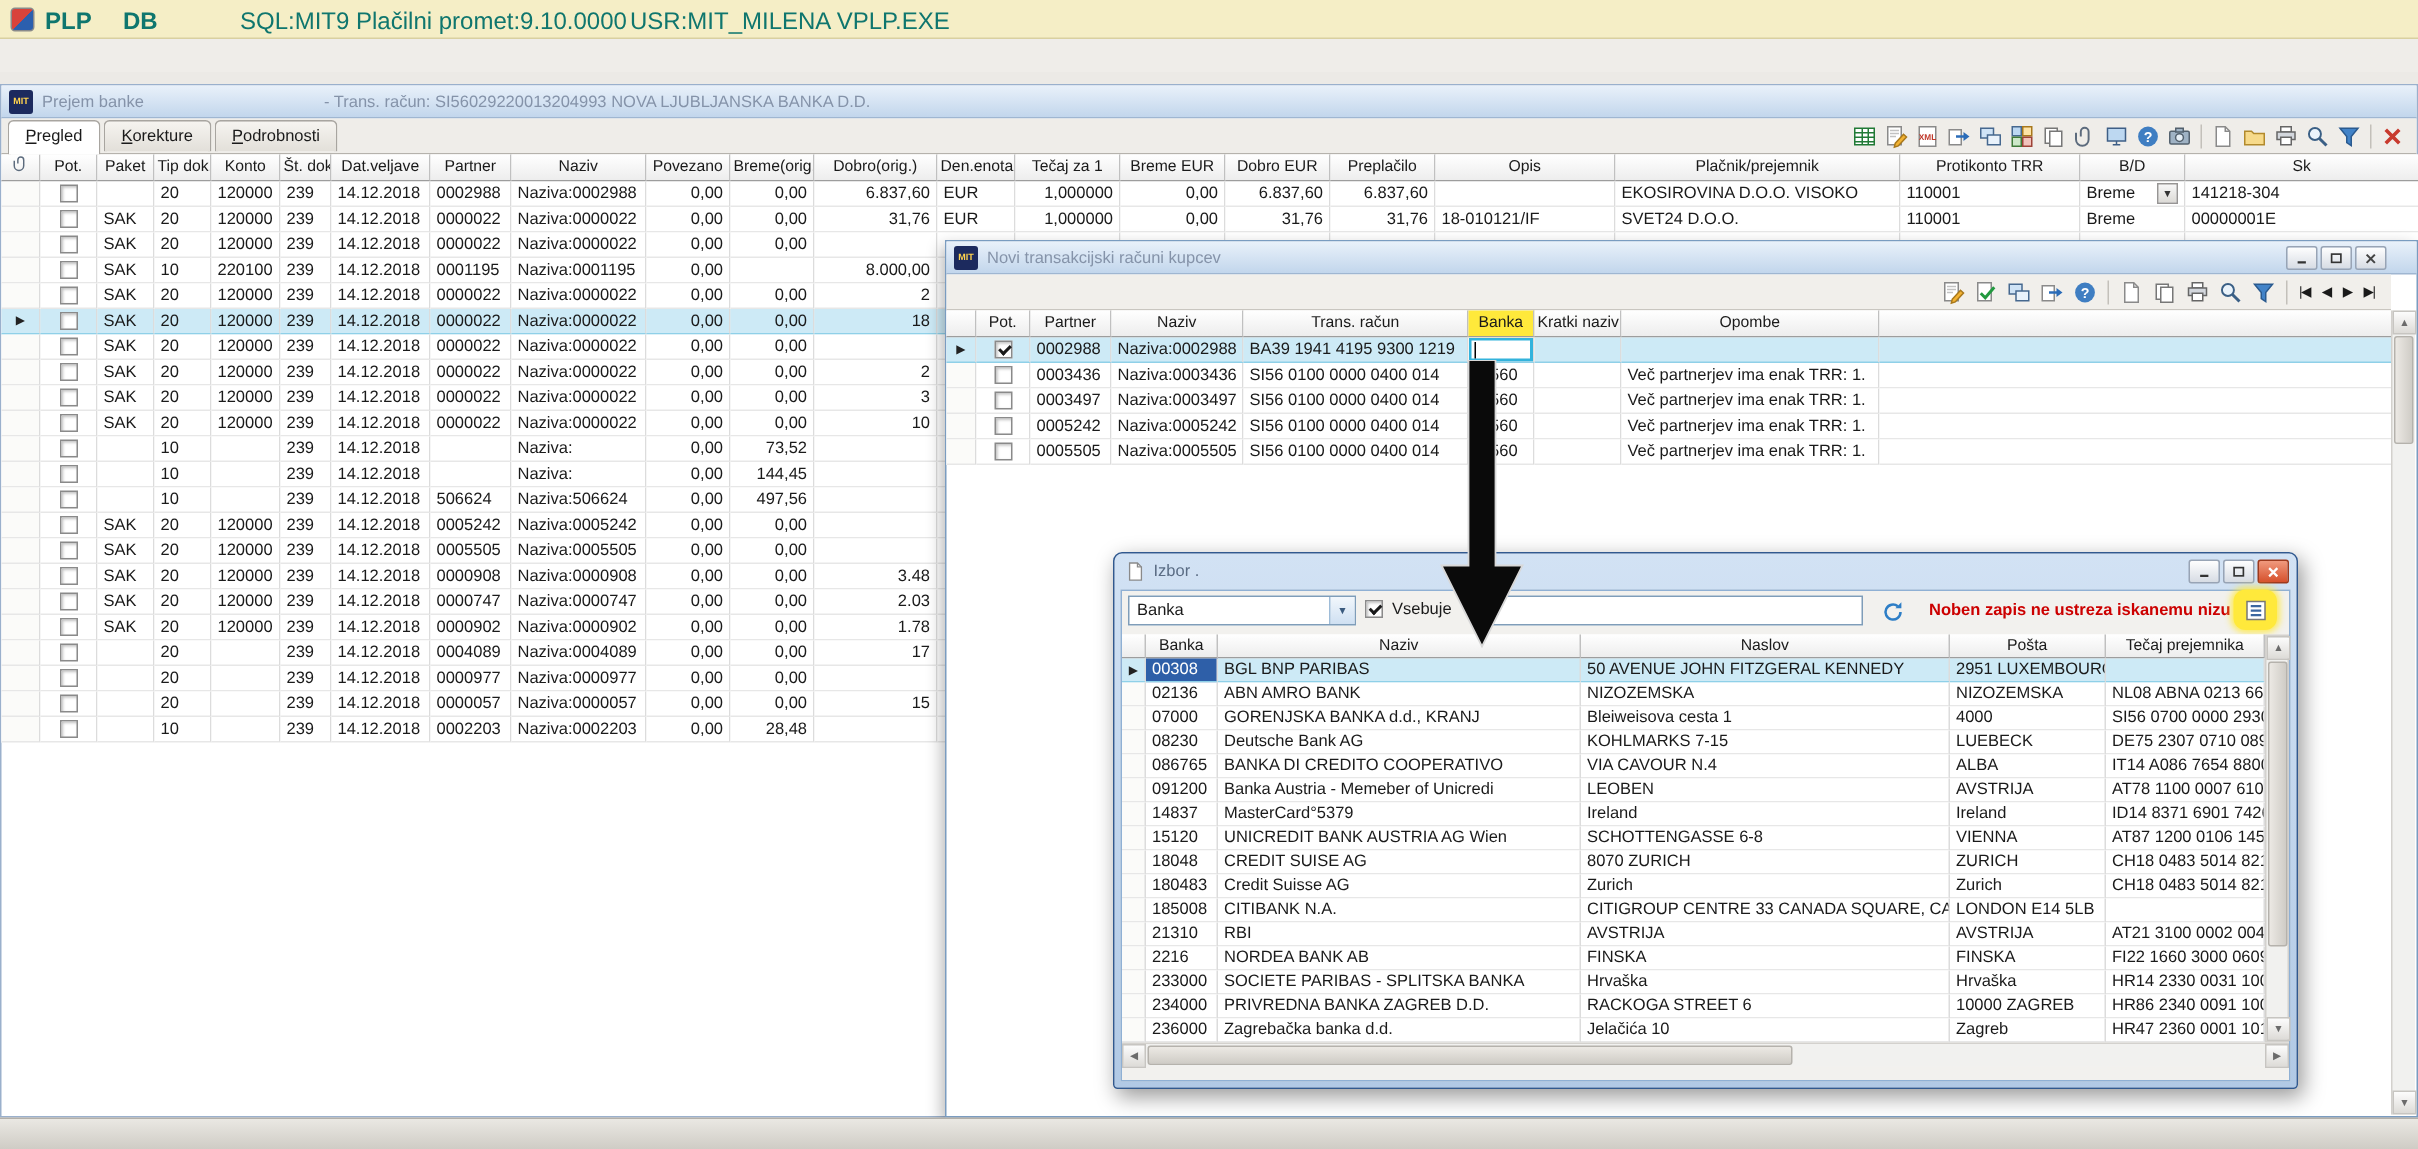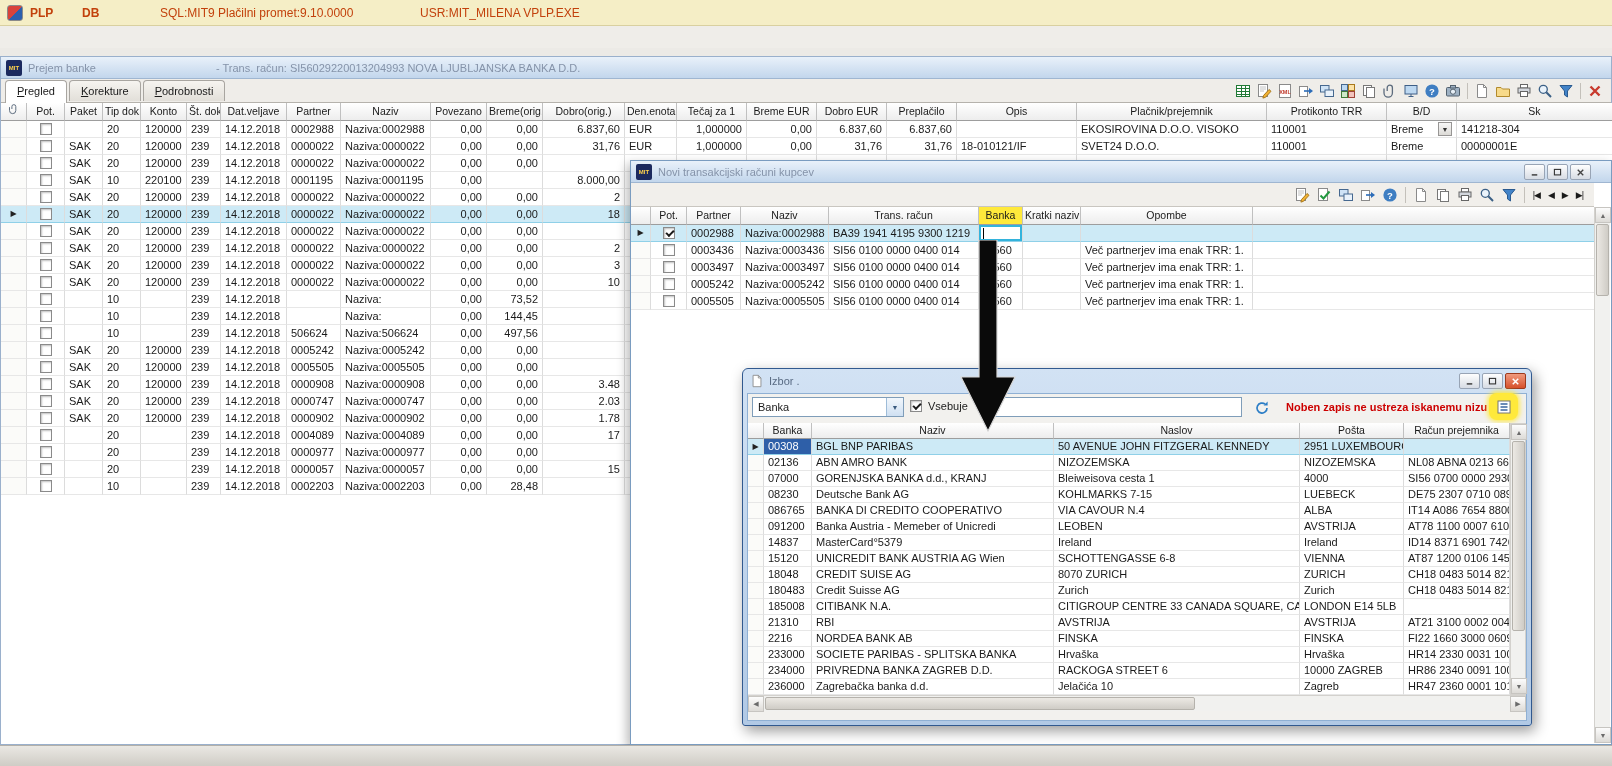--- a/index.html
+++ b/index.html
@@ -3,21 +3,21 @@
 <meta charset="utf-8">
 <style>
   *{margin:0;padding:0;box-sizing:border-box;}
   html,body{width:1612px;height:766px;overflow:hidden;}
   body{font-family:"Liberation Sans","DejaVu Sans",sans-serif;font-size:11px;color:#1a1a1a;background:#fff;}
   .screen{position:relative;width:1612px;height:766px;overflow:hidden;background:#efede9;}
 
   
   .topbar{position:absolute;left:0;top:0;width:1612px;height:26px;background:#f5eec6;border-bottom:1px solid #d9d0a0;}
   .appicon{position:absolute;left:7px;top:5px;width:16px;height:16px;border:1px solid #8a8a8a;border-radius:3px;background:linear-gradient(135deg,#d8433b 50%,#2b5fae 50%);}
-  .tb-t{position:absolute;top:6px;font-size:12px;color:#c2410c;}
+  .tb-t{position:absolute;top:6px;font-size:16px;color:#0f766e;}
   .tb-app{left:30px;font-weight:bold;}
   .tb-db{left:62px;font-weight:bold;padding-left:20px;}
   .tb-sql{left:160px;}
   .tb-usr{left:420px;}
 
   
   .menubar{position:absolute;left:0;top:26px;width:1612px;height:22px;background:#f4f3f1;border-bottom:1px solid #dedcd8;padding-left:4px;}
   .menu-item{display:inline-block;padding:4px 10px 3px;font-size:12px;color:#111;cursor:default;}
   .menu-item::first-letter{text-decoration:underline;}
   .menu-item.disabled{color:#8e8e8e;}
@@ -1129,21 +1129,21 @@
             </svg>
           </span>
       </span>
       <div class="gridwrap" id="izbor-grid">
           <div class="grow ghead">
             <div class="gcell" style="width: 16px;"></div>
             <div class="gcell" style="width: 48px;">Banka</div>
             <div class="gcell" style="width: 242px;">Naziv</div>
             <div class="gcell" style="width: 246px;">Naslov</div>
             <div class="gcell" style="width: 104px;">Pošta</div>
-            <div class="gcell" style="width: 106px;">Račun prejemnika</div>
+            <div class="gcell" style="width: 106px;">Tečaj prejemnika</div>
           </div>
           <div class="grow sel">
             <div class="gcell rowsel" style="width: 16px;">▶</div>
             <div class="gcell selcell" style="width: 48px;">00308</div>
             <div class="gcell" style="width: 242px;">BGL BNP PARIBAS</div>
             <div class="gcell" style="width: 246px;">50 AVENUE JOHN FITZGERAL KENNEDY</div>
             <div class="gcell" style="width: 104px;">2951 LUXEMBOURG</div>
             <div class="gcell" style="width: 106px;"></div>
           </div>
           <div class="grow">

